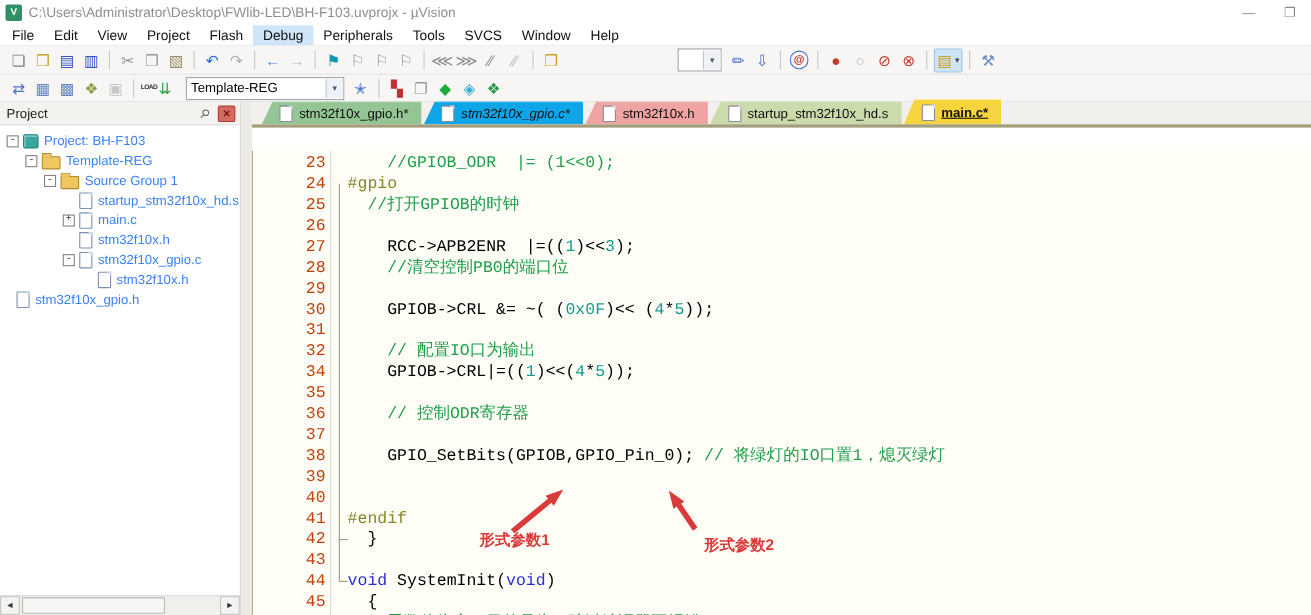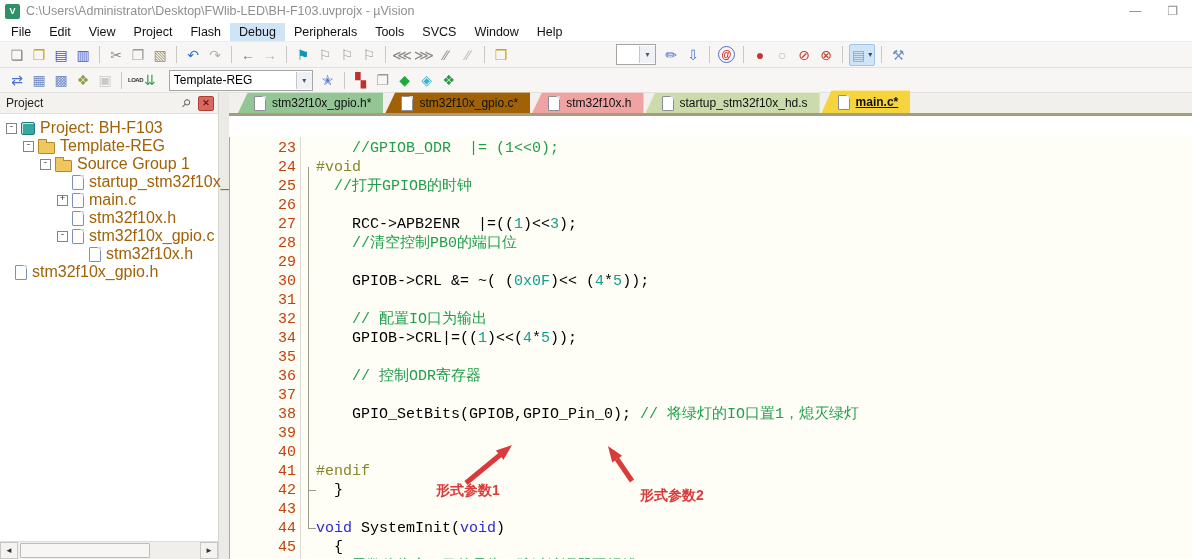--- a/index.html
+++ b/index.html
@@ -49,21 +49,21 @@
   .trow{height:18px;display:flex;align-items:center;white-space:nowrap;}
   .exp{width:9px;height:9px;border:1px solid #848484;background:#fff;font-size:9px;line-height:7px;text-align:center;
     color:#333;margin-right:4px;flex:none;font-family:"Liberation Mono",monospace;}
   .exp.hidden{visibility:hidden;}
   .ti{flex:none;margin-right:5px;}
   .i-target{width:12px;height:11px;background:#3aa6a0;border:1px solid #1d7d78;border-radius:2px;box-shadow:inset 1px 1px 0 #bfe8e5;}
   .i-folder{position:relative;width:15px;height:10px;background:#f0c75e;border:1px solid #b08c28;border-radius:1px;margin-top:3px;}
   .i-folder::before{content:"";position:absolute;left:-1px;top:-4px;width:7px;height:3px;background:#f0c75e;border:1px solid #b08c28;border-bottom:none;border-radius:1px 1px 0 0;}
   .i-file{position:relative;width:10px;height:13px;background:#fdfdfd;border:1px solid #7a93b5;border-radius:1px;}
   .i-file::after{content:"";position:absolute;right:-1px;top:-1px;border-style:solid;border-width:0 4px 4px 0;border-color:transparent #cfd9e6 transparent transparent;}
-  .tlabel{font-size:16px;color:#a16207;}
+  .tlabel{font-size:12px;color:#3b82f6;}
   #pscroll{position:absolute;left:0;bottom:0;width:100%;height:17px;background:#f0efec;border-top:1px solid #dddcd9;display:flex;align-items:center;}
   .sarrow{width:16px;height:15px;background:#f4f3f1;border:1px solid #c9c7c3;font-size:8px;color:#333;text-align:center;line-height:15px;flex:none;}
   #sthumb{width:128px;height:13px;background:#f7f6f4;border:1px solid #bdbbb7;border-radius:1px;margin-left:2px;}
   #strack{flex:1;}
 
   #splitter{width:10px;height:100%;background:#eceae7;flex:none;}
 
   
   #editor{position:relative;flex:1;height:100%;display:flex;flex-direction:column;min-width:0;gap:21px;}
   #tabs{height:20px;background:#f1f0ec;border-bottom:3px solid #a59e7c;display:flex;align-items:flex-end;padding-left:9px;}
@@ -345,21 +345,21 @@
     </div>
 
     <div id="splitter" data-name="panel-splitter"></div>
 
     <div id="editor" data-name="editor-area">
       <div id="tabs" data-name="editor-tab-bar">
           <div class="tab" data-name="tab-stm32f10x_gpio-h" style="background: rgb(148, 197, 148);">
             <span class="tdoc" data-name="document-icon"></span>
             <span class="tlab" data-name="tab-label">stm32f10x_gpio.h*</span>
           </div>
-          <div class="tab" data-name="tab-stm32f10x_gpio-c" style="background: #a16207;">
+          <div class="tab" data-name="tab-stm32f10x_gpio-c" style="background: #0ea5e9; font-style: italic;">
             <span class="tdoc" data-name="document-icon"></span>
             <span class="tlab" data-name="tab-label">stm32f10x_gpio.c*</span>
           </div>
           <div class="tab" data-name="tab-stm32f10x-h" style="background: rgb(239, 163, 163);">
             <span class="tdoc" data-name="document-icon"></span>
             <span class="tlab" data-name="tab-label">stm32f10x.h</span>
           </div>
           <div class="tab" data-name="tab-startup_stm32f10x_hd-s" style="background: rgb(203, 219, 171);">
             <span class="tdoc" data-name="document-icon"></span>
             <span class="tlab" data-name="tab-label">startup_stm32f10x_hd.s</span>
@@ -373,21 +373,21 @@
         <div id="gutline" data-name="gutter-divider"></div>
         <div id="code-lines" data-name="code-lines">
             <div class="crow" data-name="code-line">
               <span class="lnum" data-name="line-number">23</span>
               <span class="fcol" data-name="fold-margin"></span>
               <pre class="ctext" data-name="code-text"><span class="c-cmt">    //GPIOB_ODR  |= (1&lt;&lt;0);</span></pre>
             </div>
             <div class="crow" data-name="code-line">
               <span class="lnum" data-name="line-number">24</span>
               <span class="fcol" data-name="fold-margin"></span>
-              <pre class="ctext" data-name="code-text"><span class="c-pre">#void</span></pre>
+              <pre class="ctext" data-name="code-text"><span class="c-pre">#gpio</span></pre>
             </div>
             <div class="crow" data-name="code-line">
               <span class="lnum" data-name="line-number">25</span>
               <span class="fcol" data-name="fold-margin"></span>
               <pre class="ctext" data-name="code-text"><span class="c-cmt">  //打开GPIOB的时钟</span></pre>
             </div>
             <div class="crow" data-name="code-line">
               <span class="lnum" data-name="line-number">26</span>
               <span class="fcol" data-name="fold-margin"></span>
               <pre class="ctext" data-name="code-text"></pre>

